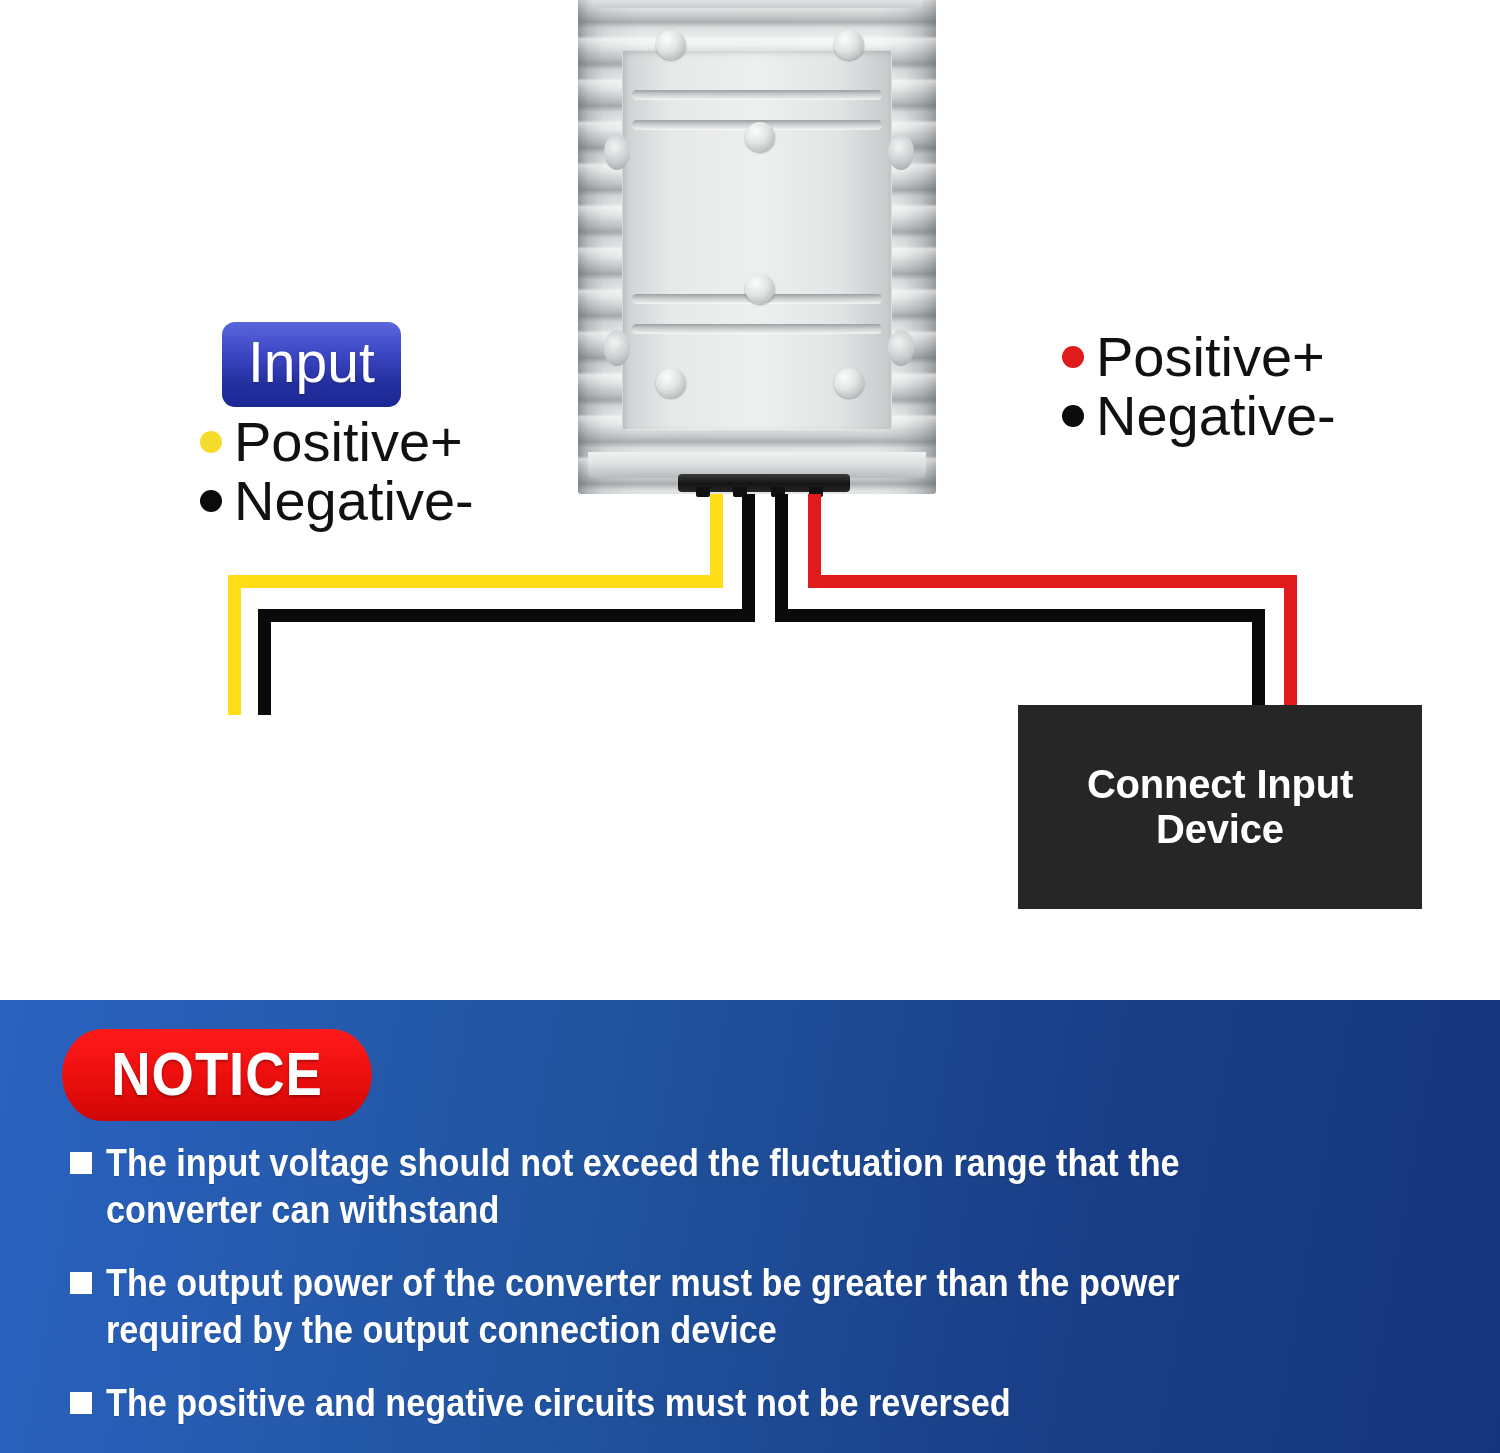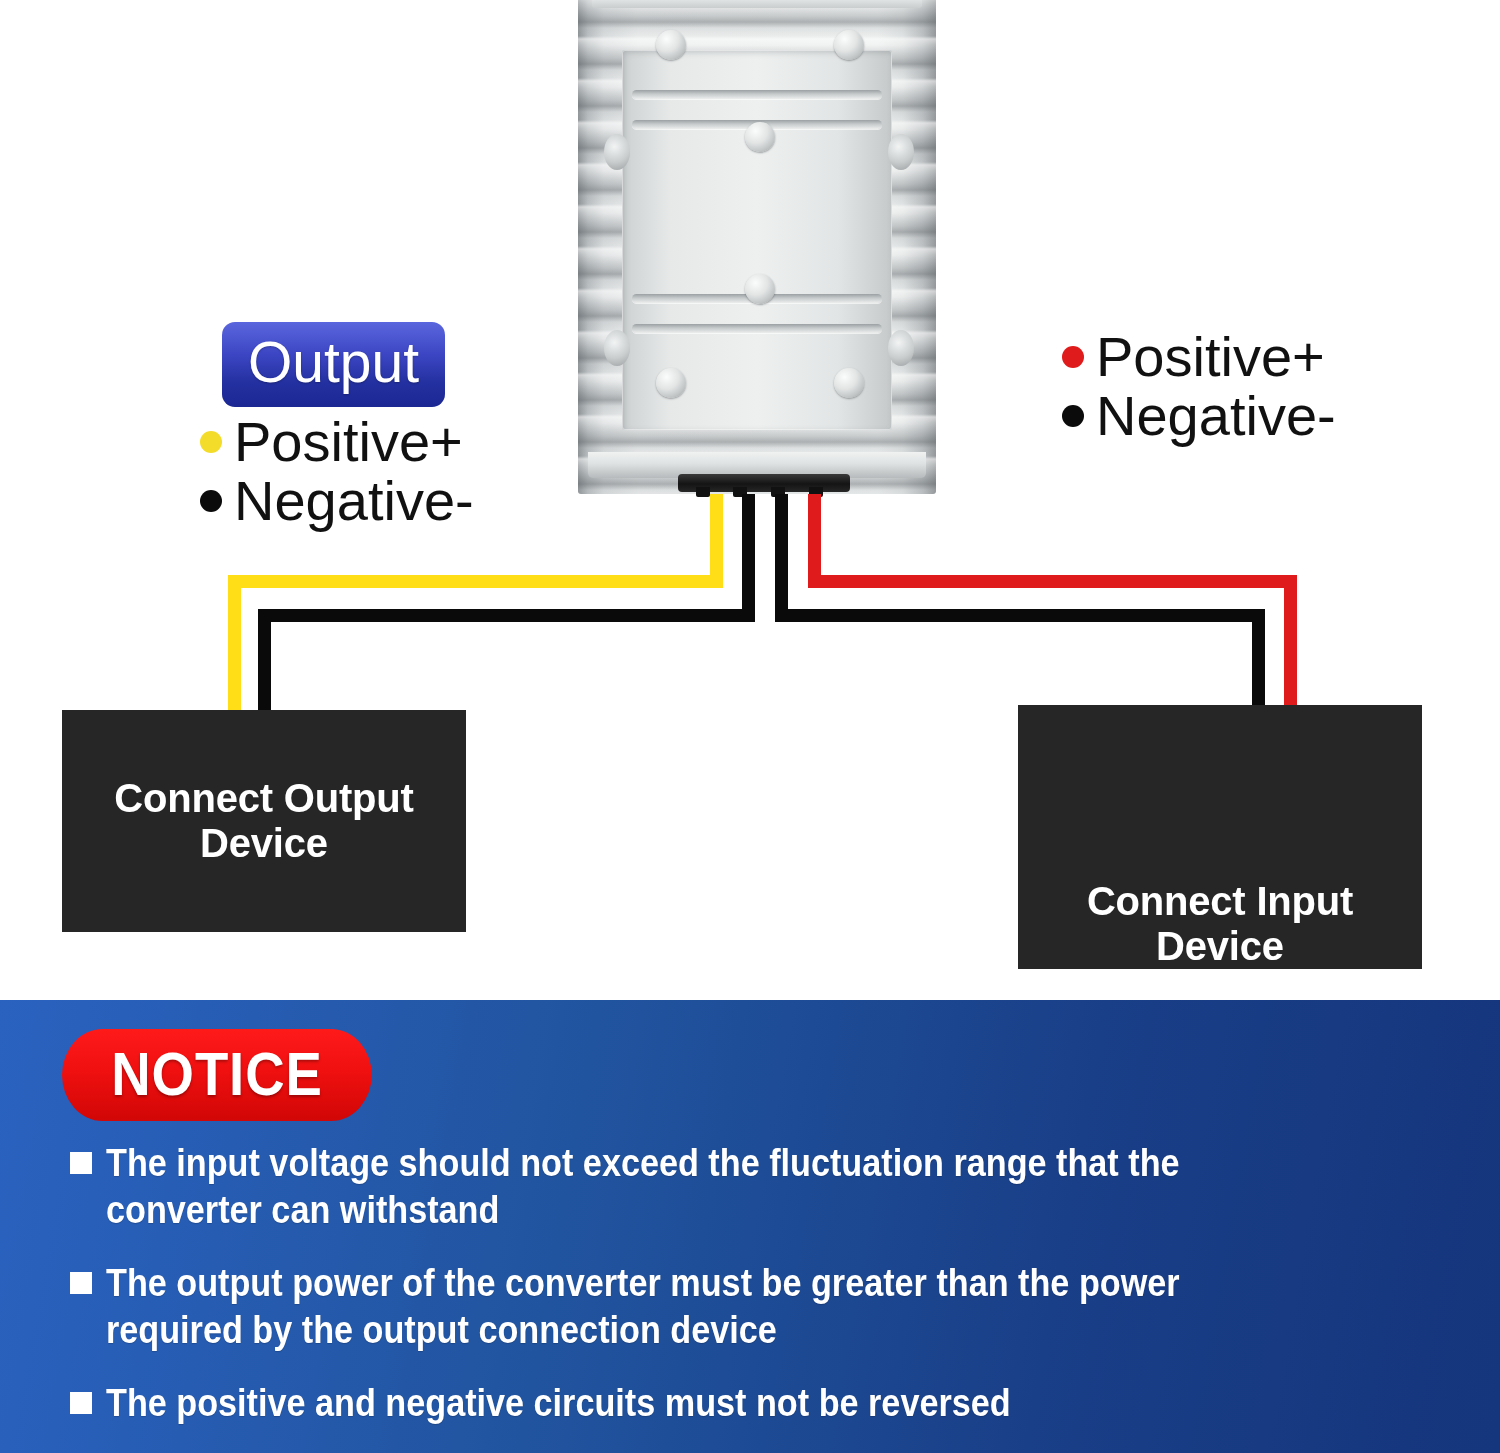--- a/index.html
+++ b/index.html
@@ -88,21 +88,21 @@
 
   
   .conn-box{
     position:absolute;background:#262626;
     display:flex;align-items:center;justify-content:center;
     text-align:center;color:#ffffff;
     font-weight:bold;line-height:1.12;
     letter-spacing:-0.2px;
   }
   #box-output{left:62px;top:710px;width:404px;height:222px;font-size:40px;}
-  #box-input{left:1018px;top:705px;width:404px;height:264px;font-size:40px;align-items:flex-end;}
+  #box-input{left:1018px;top:705px;width:404px;height:204px;font-size:40px;}
 
   
   .side-label{position:absolute;}
   .badge{
     display:inline-block;
     background:linear-gradient(180deg,#5a66dd 0%,#3c46c4 38%,#23309f 72%,#1b2793 100%);
     color:#ffffff;
     border-radius:13px;
     font-size:57px;
     line-height:1;
@@ -213,21 +213,21 @@
 
     <div class="wire wv w-black" style="left:775px;top:494px;height:128px;"></div>
     <div class="wire wh w-black" style="left:775px;top:609px;width:490px;"></div>
     <div class="wire wv w-black" style="left:1252px;top:609px;height:101px;"></div>
 
     <div class="wire wv w-red" style="left:808px;top:494px;height:94px;"></div>
     <div class="wire wh w-red" style="left:808px;top:575px;width:489px;"></div>
     <div class="wire wv w-red" style="left:1284px;top:575px;height:136px;"></div>
 
     <div class="side-label" id="label-output">
-      <div class="badge">Output</div>
+      <div class="badge">Input</div>
       <ul class="plist">
         <li>
           <span class="dot dot-yellow"></span>
           <span>Positive+</span>
         </li>
         <li>
           <span class="dot dot-black"></span>
           <span>Negative-</span>
         </li>
       </ul>
@@ -239,23 +239,20 @@
           <span class="dot dot-red"></span>
           <span>Positive+</span>
         </li>
         <li>
           <span class="dot dot-black"></span>
           <span>Negative-</span>
         </li>
       </ul>
     </div>
 
-    <div class="conn-box" id="box-output">
-      <span>Connect Output Device</span>
-    </div>
     <div class="conn-box" id="box-input">
       <span>Connect Input Device</span>
     </div>
   </div>
 
   <div id="notice"></div>
   <div id="notice-badge">NOTICE</div>
   <ul id="notice-list">
     <li>
       <span class="sq"></span>

